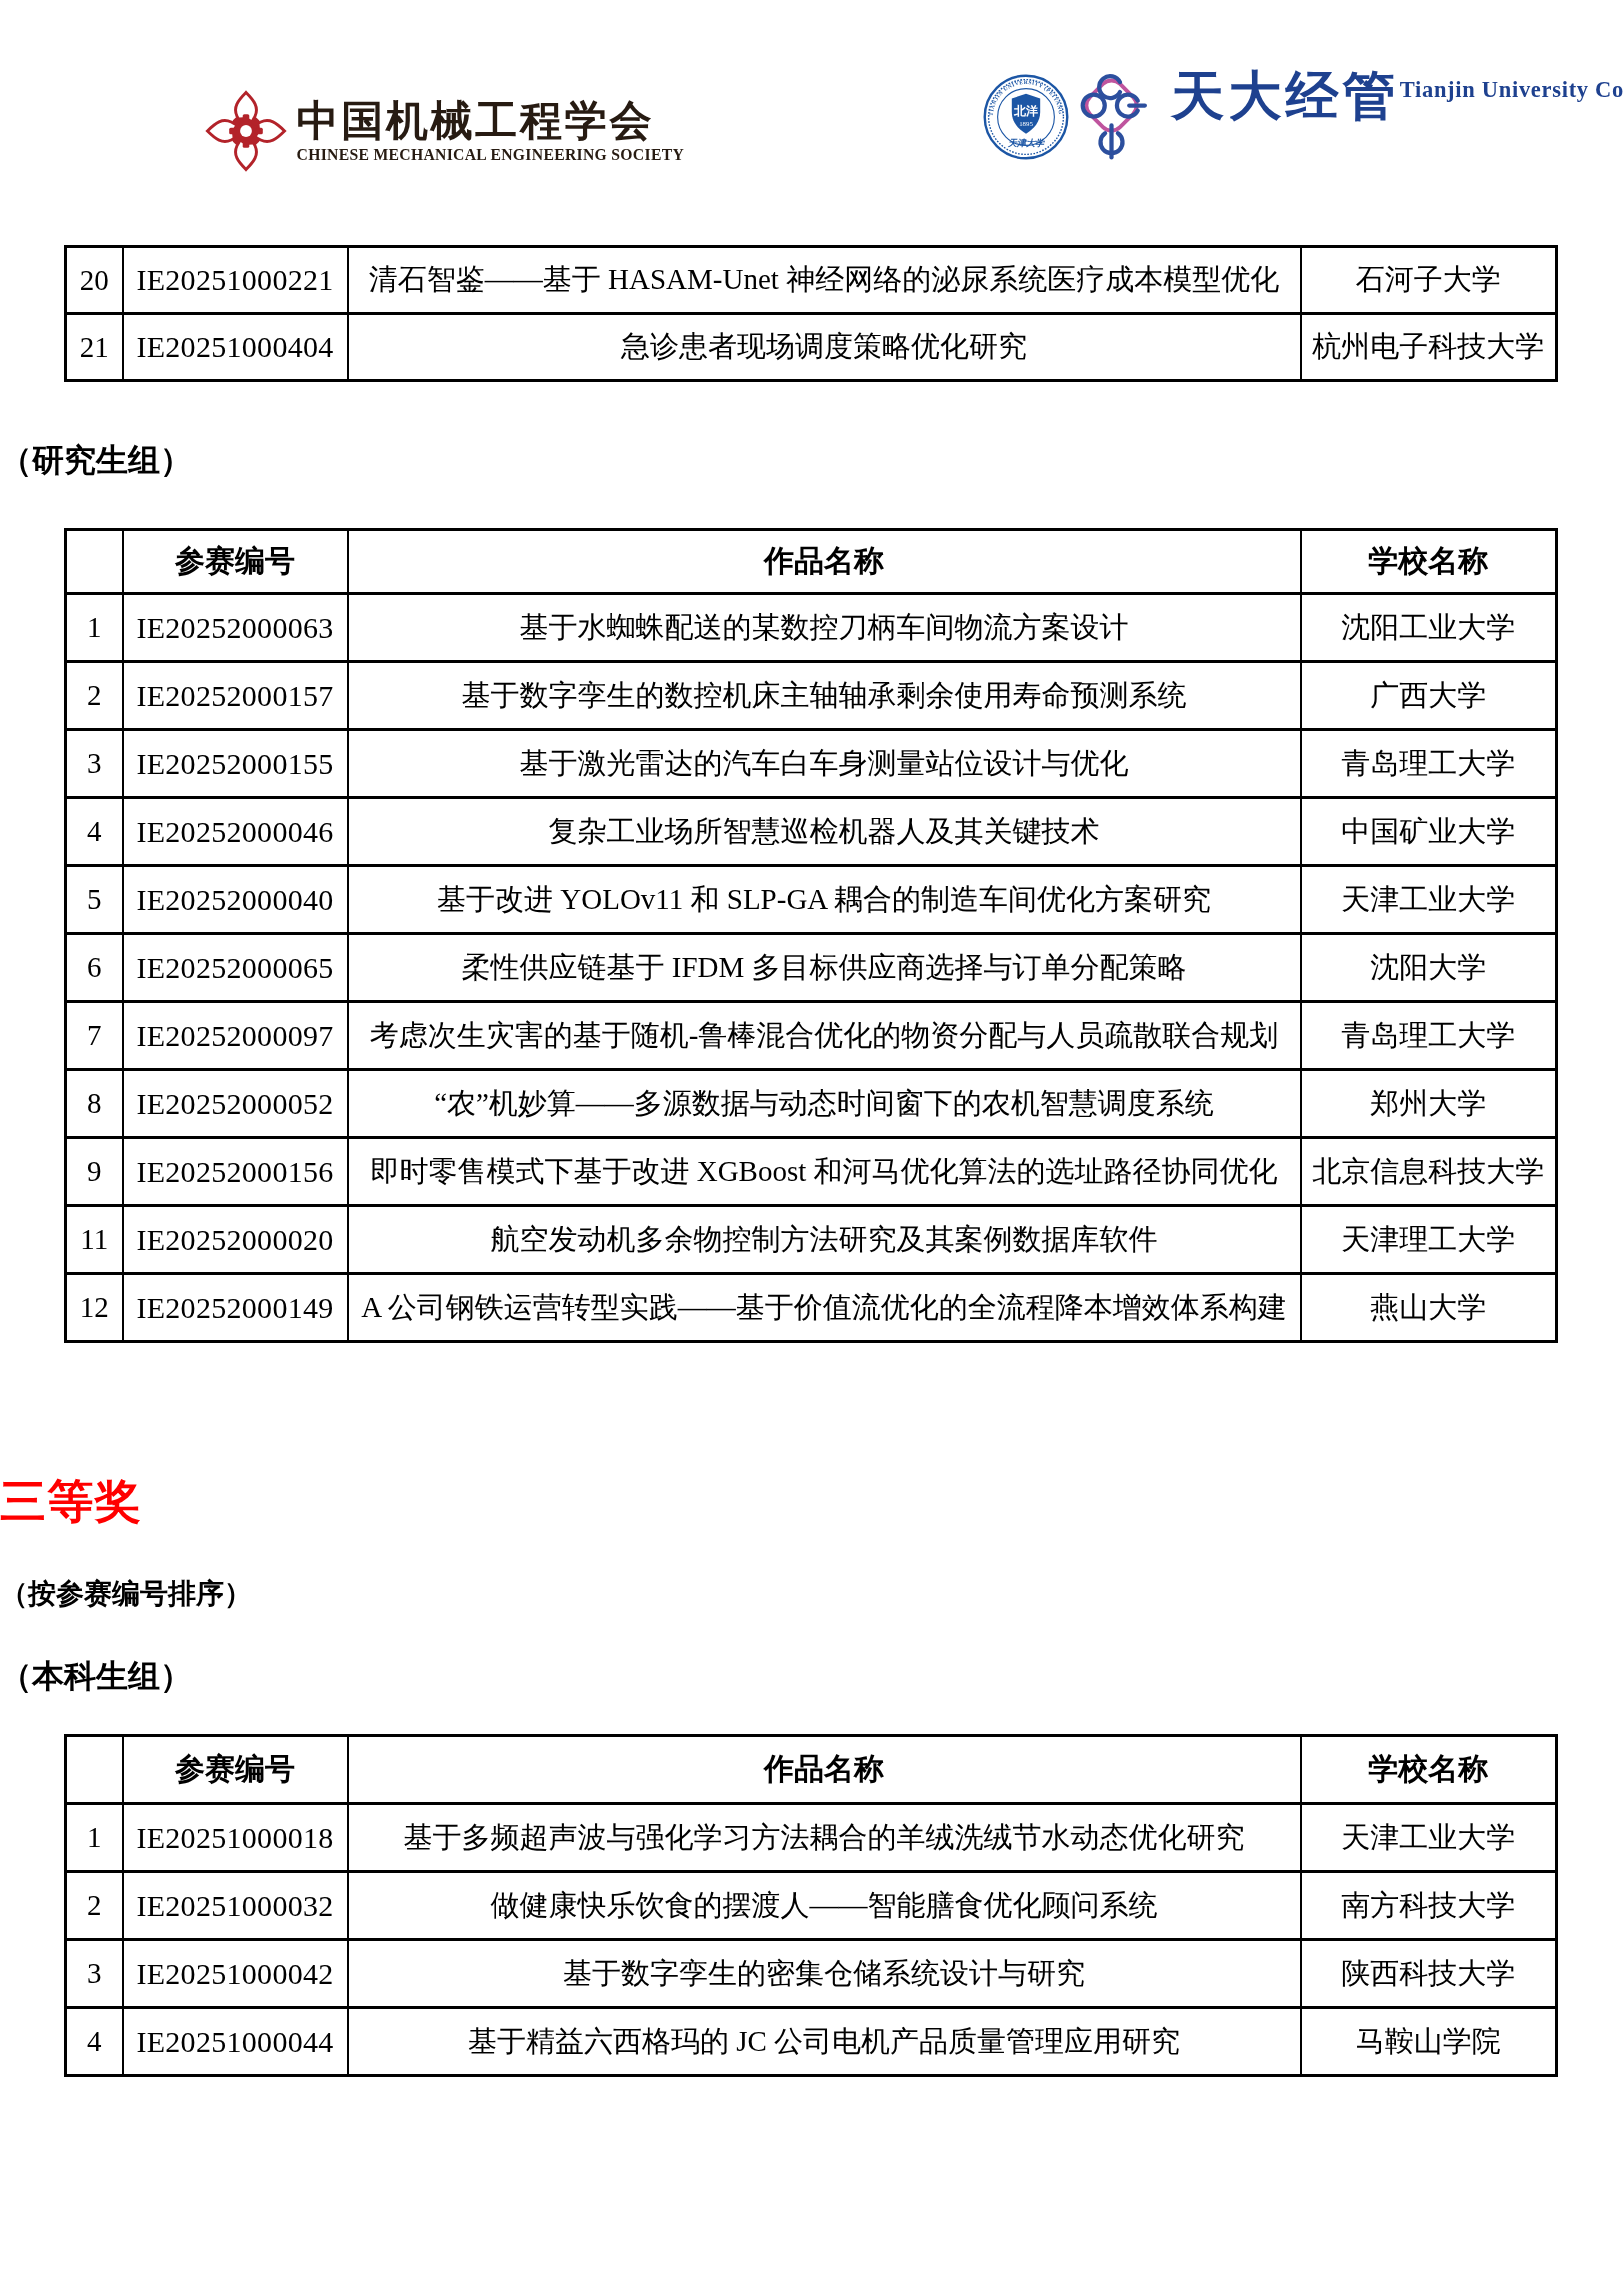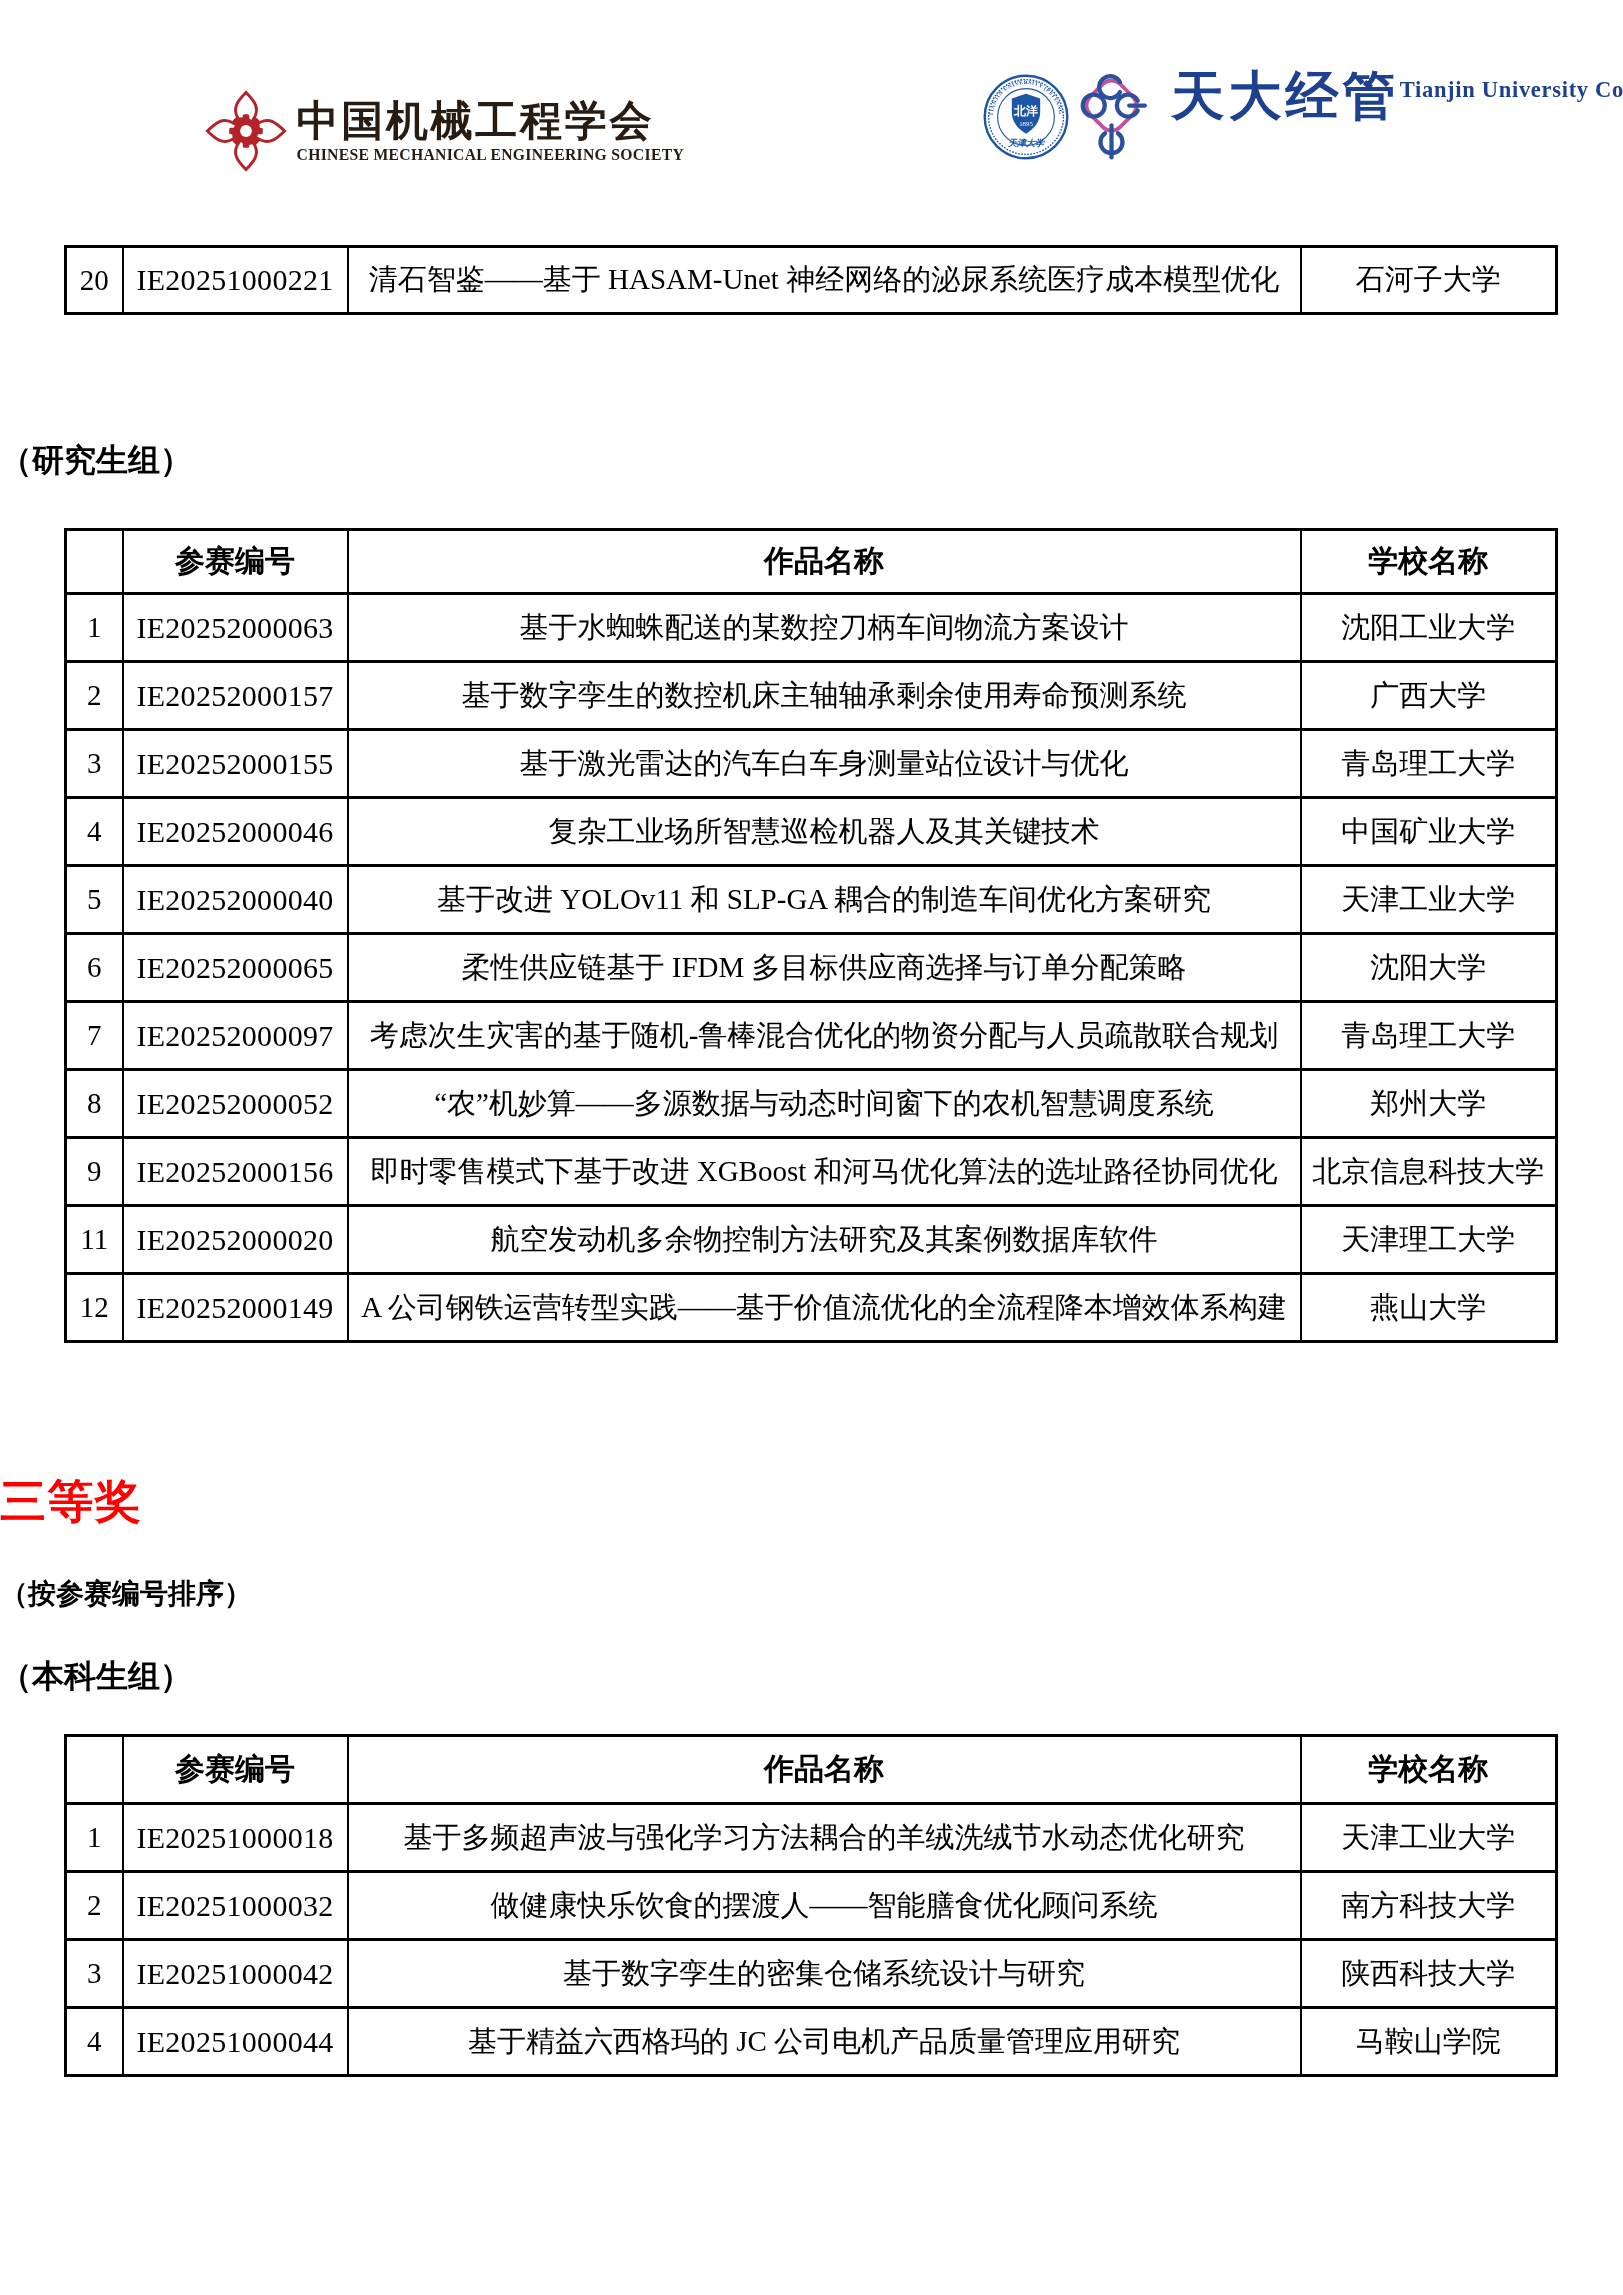--- a/index.html
+++ b/index.html
@@ -130,20 +130,26 @@
         <col style="width: 953px;">
         <col style="width: 256px;">
       </colgroup>
       <tbody>
         <tr>
           <td class="c-no">20</td>
           <td class="c-id">IE20251000221</td>
           <td class="c-title">清石智鉴——基于 HASAM-Unet 神经网络的泌尿系统医疗成本模型优化</td>
           <td class="c-school">石河子大学</td>
         </tr>
+        <tr>
+          <td class="c-no">21</td>
+          <td class="c-id">IE20251000404</td>
+          <td class="c-title">急诊患者现场调度策略优化研究</td>
+          <td class="c-school">杭州电子科技大学</td>
+        </tr>
       </tbody>
     </table>
 
   <div class="center-head h-grad">（研究生组）</div>
 
   <table class="award" id="table2">
       <colgroup>
         <col style="width: 57px;">
         <col style="width: 225px;">
         <col style="width: 953px;">

